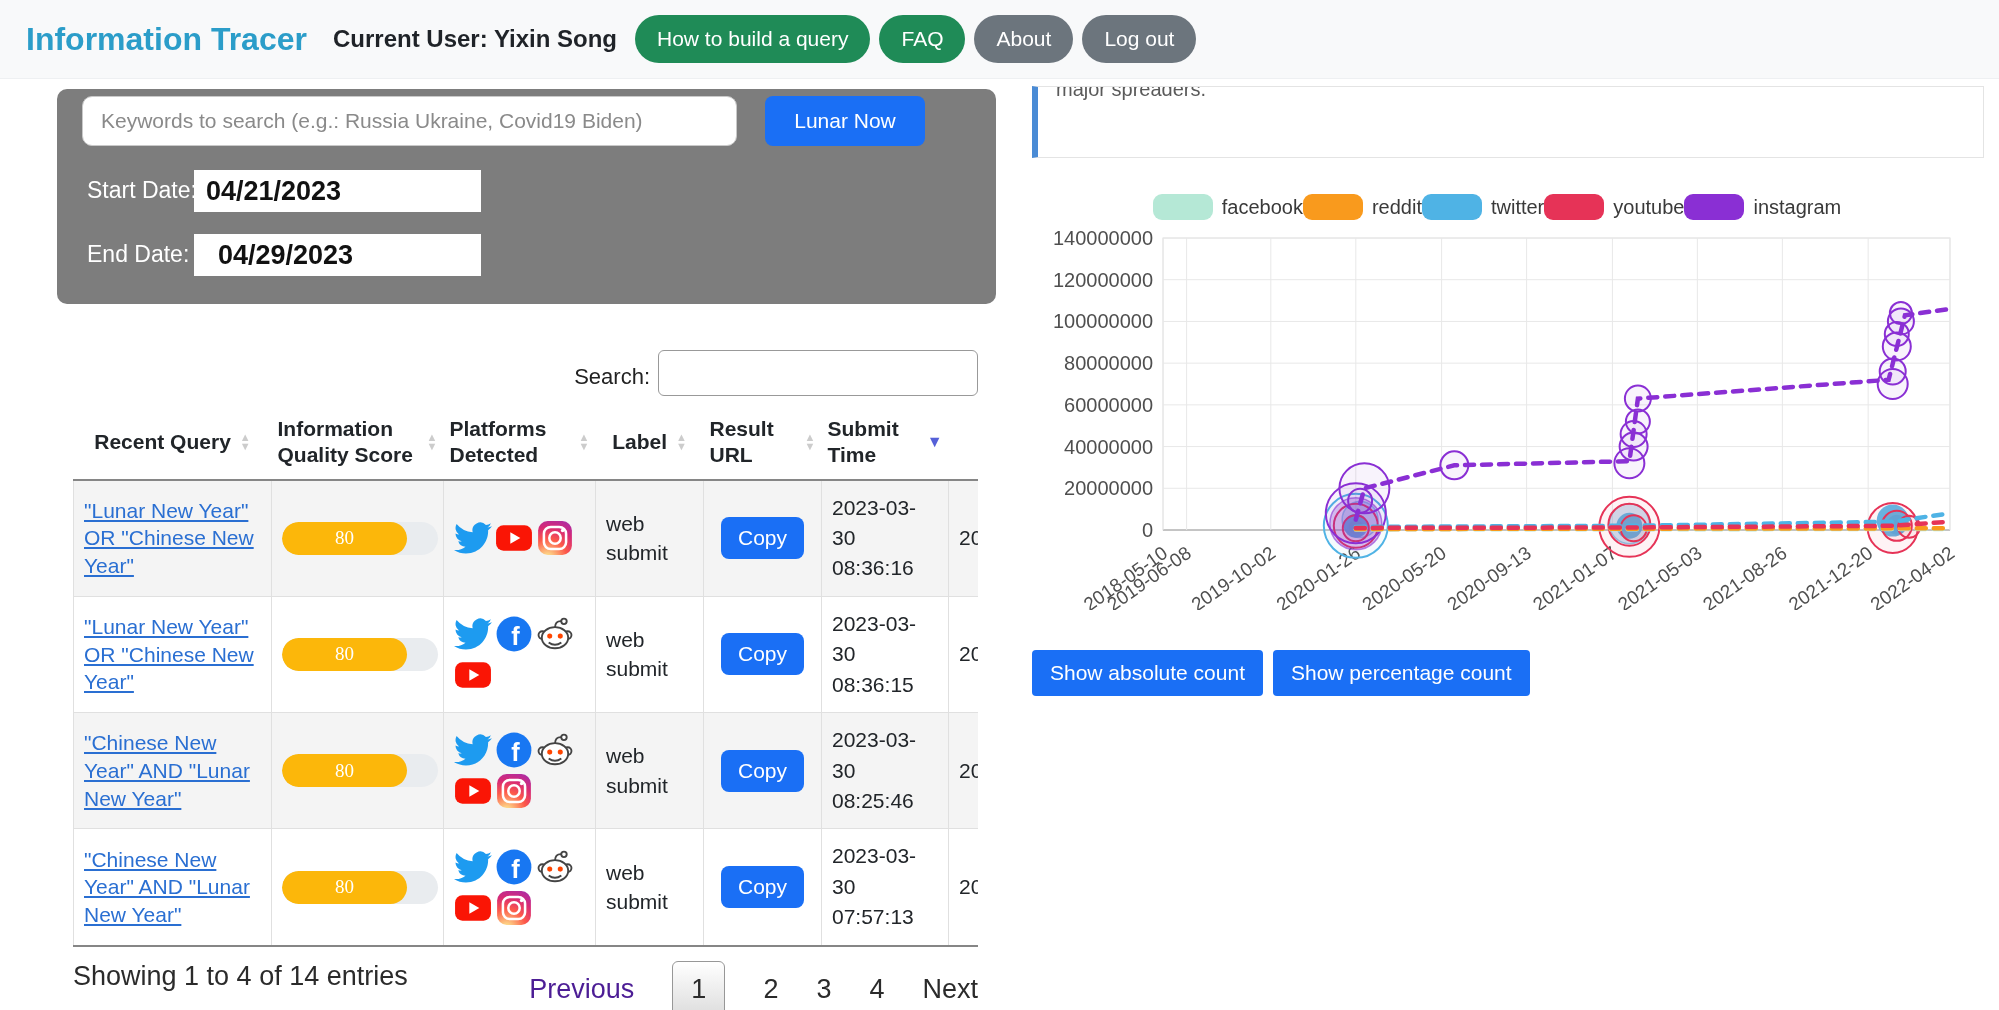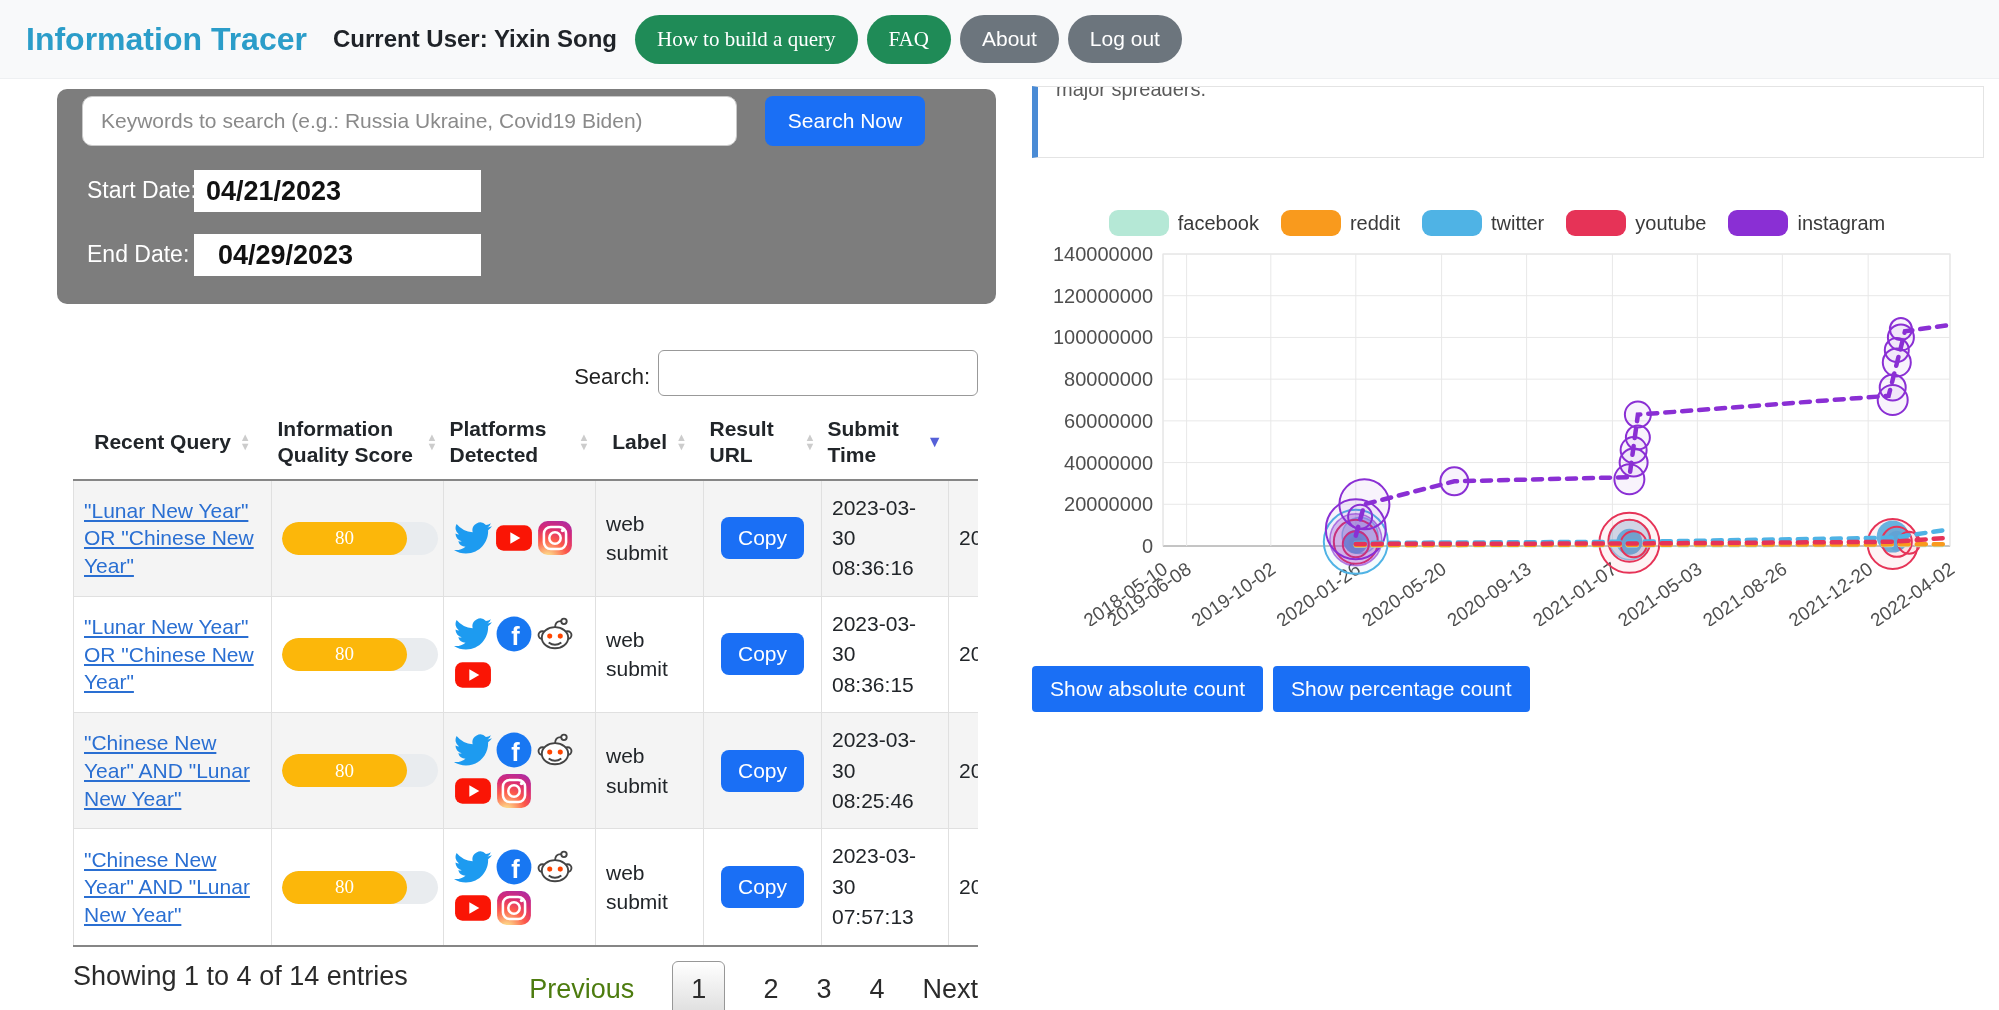--- a/index.html
+++ b/index.html
@@ -7,21 +7,21 @@
               font-family:"Liberation Sans", sans-serif; }
 
   
   .navbar { height:79px; background:#f8f9fa; display:flex; align-items:center;
             padding-left:26px; gap:10px; border-bottom:1px solid #eef0f2; }
   .brand { font-size:32px; font-weight:700; color:#2b9dc9; margin-right:16px; }
   .current-user { font-size:24px; font-weight:700; color:#1f2328; margin-right:8px; }
   .nav-buttons { display:flex; align-items:center; gap:9px; }
   .pill { font-family:inherit; font-size:21px; color:#fff; border:none; border-radius:30px;
           padding:12px 22px; cursor:pointer; white-space:nowrap; }
-  .pill.green { background:#1f8b57;font-family:Liberation Serif, serif; }
+  .pill.green { background:#1f8b57; }
   .pill.gray  { background:#6c757d; }
 
   .layout { display:flex; }
   .left-col { width:1010px; flex:none; }
 
   
   .search-panel { position:relative; margin:10px 0 0 57px; width:939px; height:215px;
                   background:#7d7d7d; border-radius:10px; }
   .kw-input { position:absolute; left:25px; top:7px; width:655px; height:50px;
               border:1px solid #c9c9c9; border-radius:10px; padding:0 18px;
@@ -65,32 +65,32 @@
   .copy-btn { background:#1a6ff5; color:#fff; border:none; border-radius:8px; font-size:21px;
               padding:9px 17px; cursor:pointer; font-family:inherit; }
   .cell-label { line-height:1.4; }
   .cell-time { line-height:1.45; }
 
   
   .table-footer { margin:14px 0 0 73px; width:905px; display:flex;
                   justify-content:space-between; align-items:flex-start;
                   font-size:27px; color:#2b2b2b; }
   .pager { display:flex; align-items:center; gap:38px; }
-  .page-prev { color:#4d7c0f; cursor:pointer; }
+  .page-prev { color:#4c1d95; cursor:pointer; }
   .page-num, .page-next { color:#2b2b2b; cursor:pointer; }
   .page-num.active { border:1px solid #979797; border-radius:6px;
                      background:linear-gradient(#ffffff,#dcdcdc); padding:12px 18px; }
 
   
   .right-col { flex:1; margin-left:22px; }
   .note-card { margin-top:7px; width:952px; height:72px; background:#fff;
                border:1px solid #e4e4e4; border-left:6px solid #4a8bd5; overflow:hidden; }
   .note-text { margin:-9px 0 0 18px; font-size:20px; color:#5a5a5a; }
-  .legend { display:flex; justify-content:center; align-items:center; gap:22px;
-            margin-top:52px; width:930px; }
+  .legend { display:flex; justify-content:center; align-items:center; 
+            margin-top:36px; width:930px; }
   .legend-item { display:flex; align-items:center; gap:9px; cursor:pointer; }
   .legend-swatch { width:60px; height:26px; border-radius:9px; }
   .legend-label { font-size:20px; color:#3a3a3a; }
   .chart-svg { margin-top:8px; display:block; }
   .chart-actions { display:flex; gap:10px; margin-top:24px; }
   .action-btn { background:#1a6ff5; color:#fff; border:none; border-radius:4px;
                 font-size:21px; padding:11px 18px; cursor:pointer; font-family:inherit;margin-top:16px; }
   .hidden-defs { position:absolute; width:0; height:0; }
 </style>
 </head>
@@ -116,21 +116,21 @@
       <button class="pill gray">About</button>
       <button class="pill gray">Log out</button>
     </div>
 </nav>
 
 <main class="layout">
   <section class="left-col">
 
     <div class="search-panel">
       <input class="kw-input" placeholder="Keywords to search (e.g.: Russia Ukraine, Covid19 Biden)" style="">
-      <button class="search-now">Search Now</button>
+      <button class="search-now">Lunar Now</button>
       <label class="date-label" style="top:88px">Start Date:</label>
       <input class="date-input" style="top: 81px;" value="04/21/2023">
       <label class="date-label" style="top:152px">End Date:</label>
       <input class="date-input" style="top: 145px; padding-left: 24px;" value="04/29/2023">
     </div>
 
     <div class="table-search">
       <label>Search:</label>
       <input style="">
     </div>

